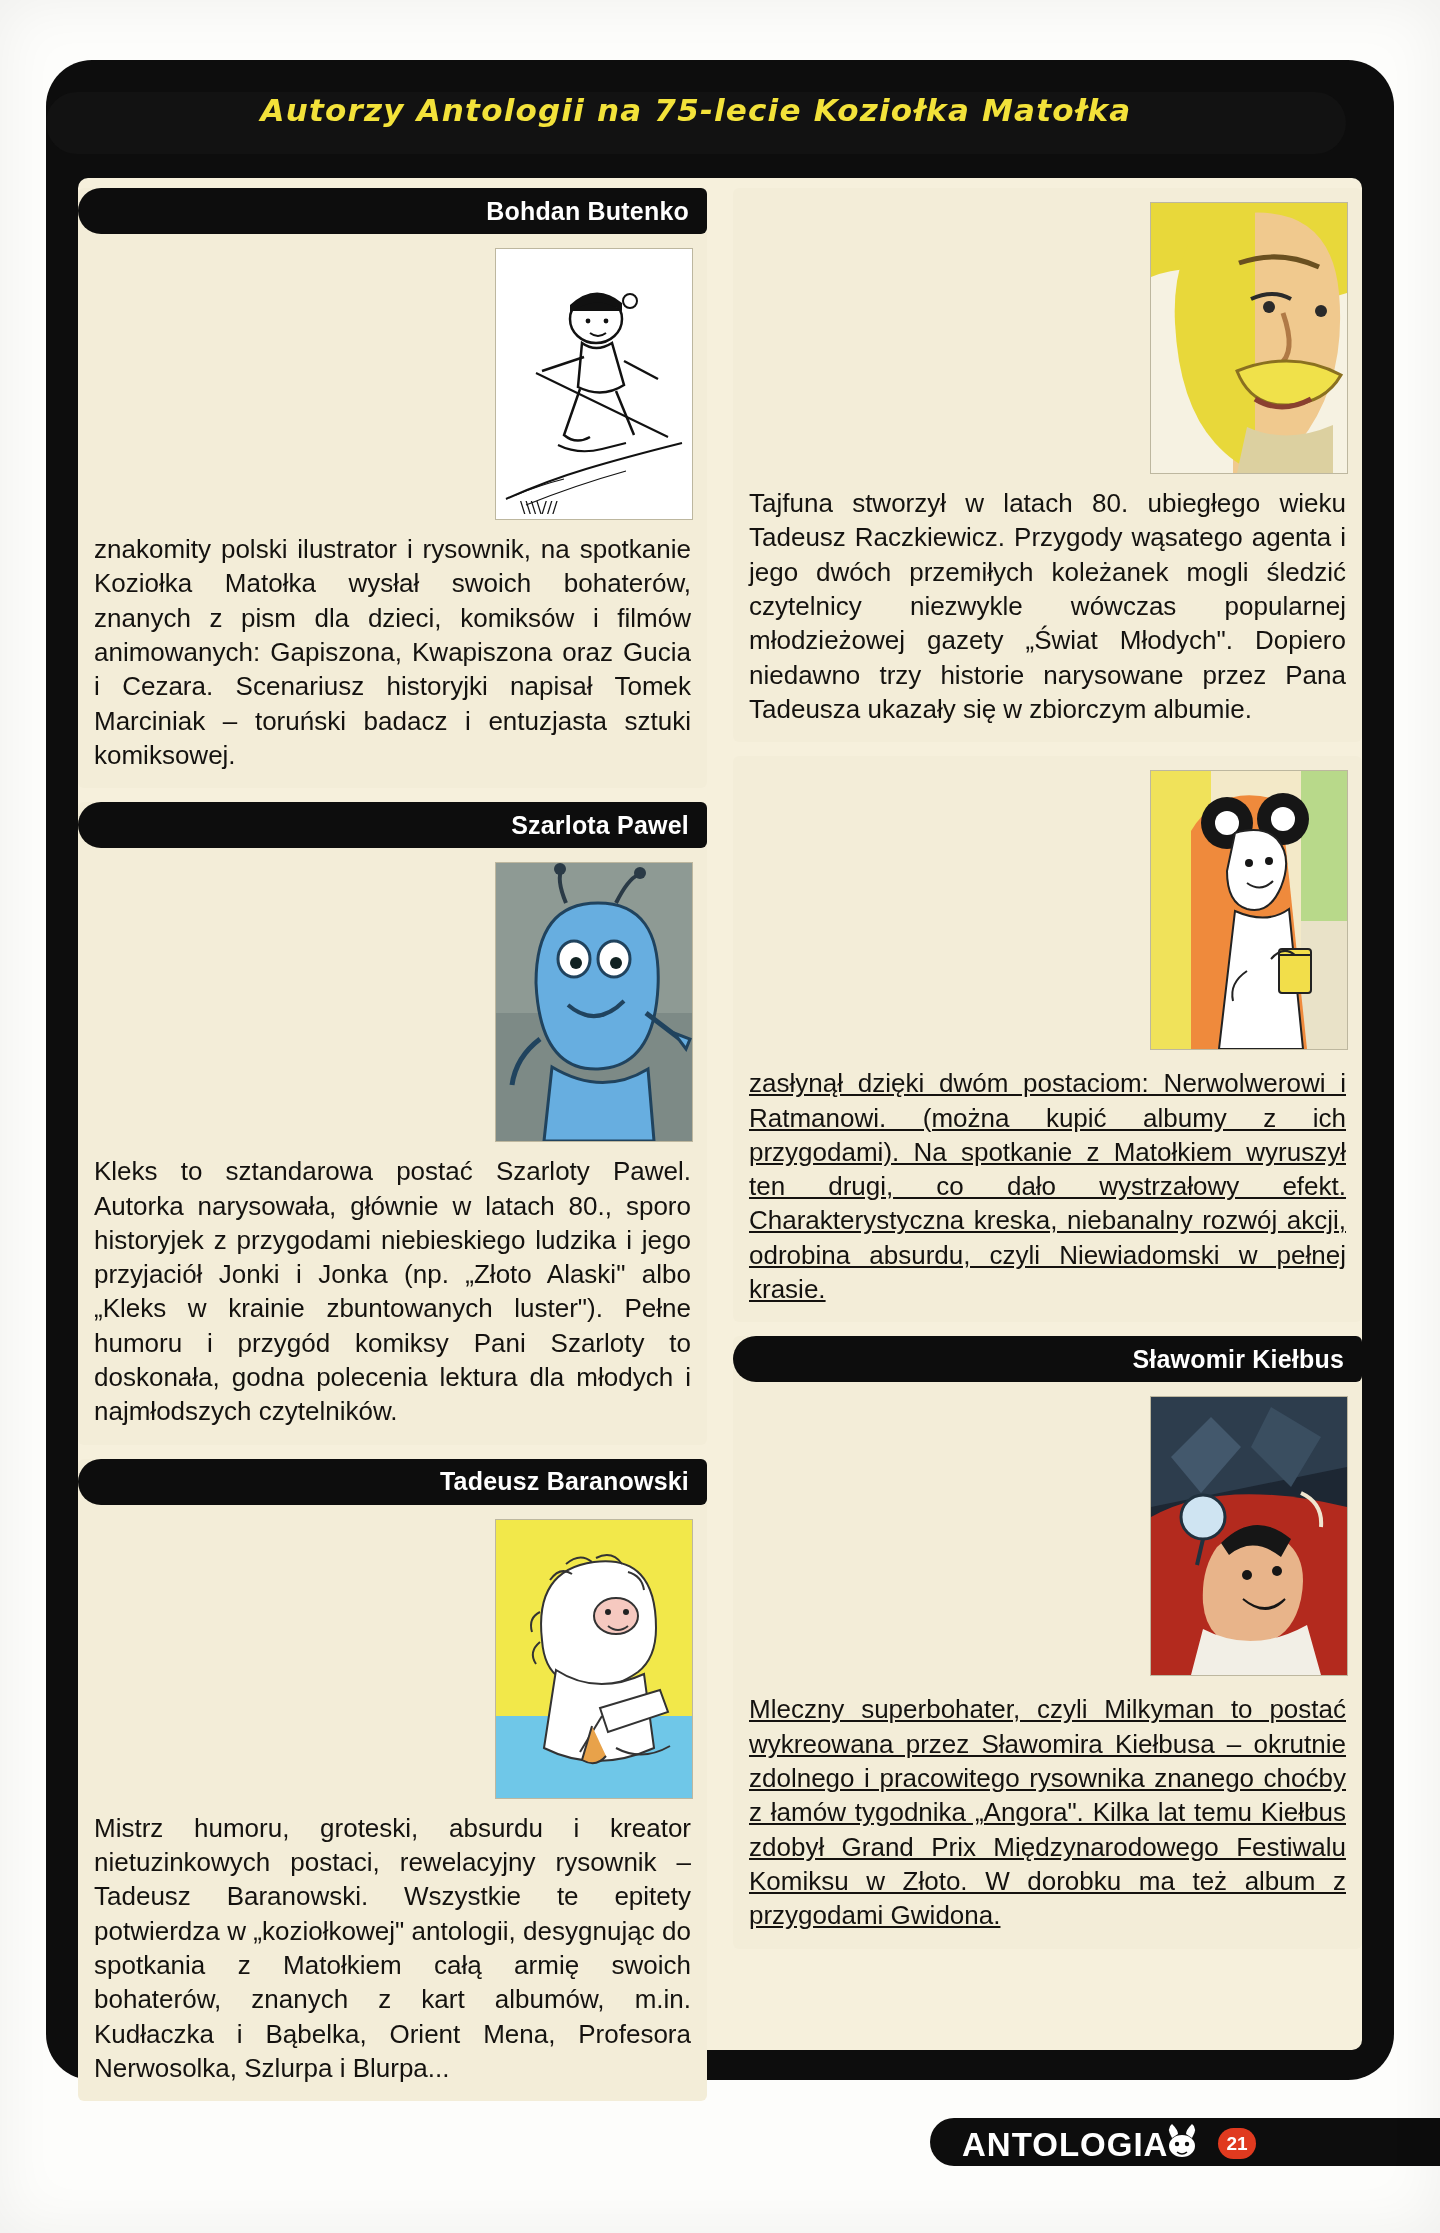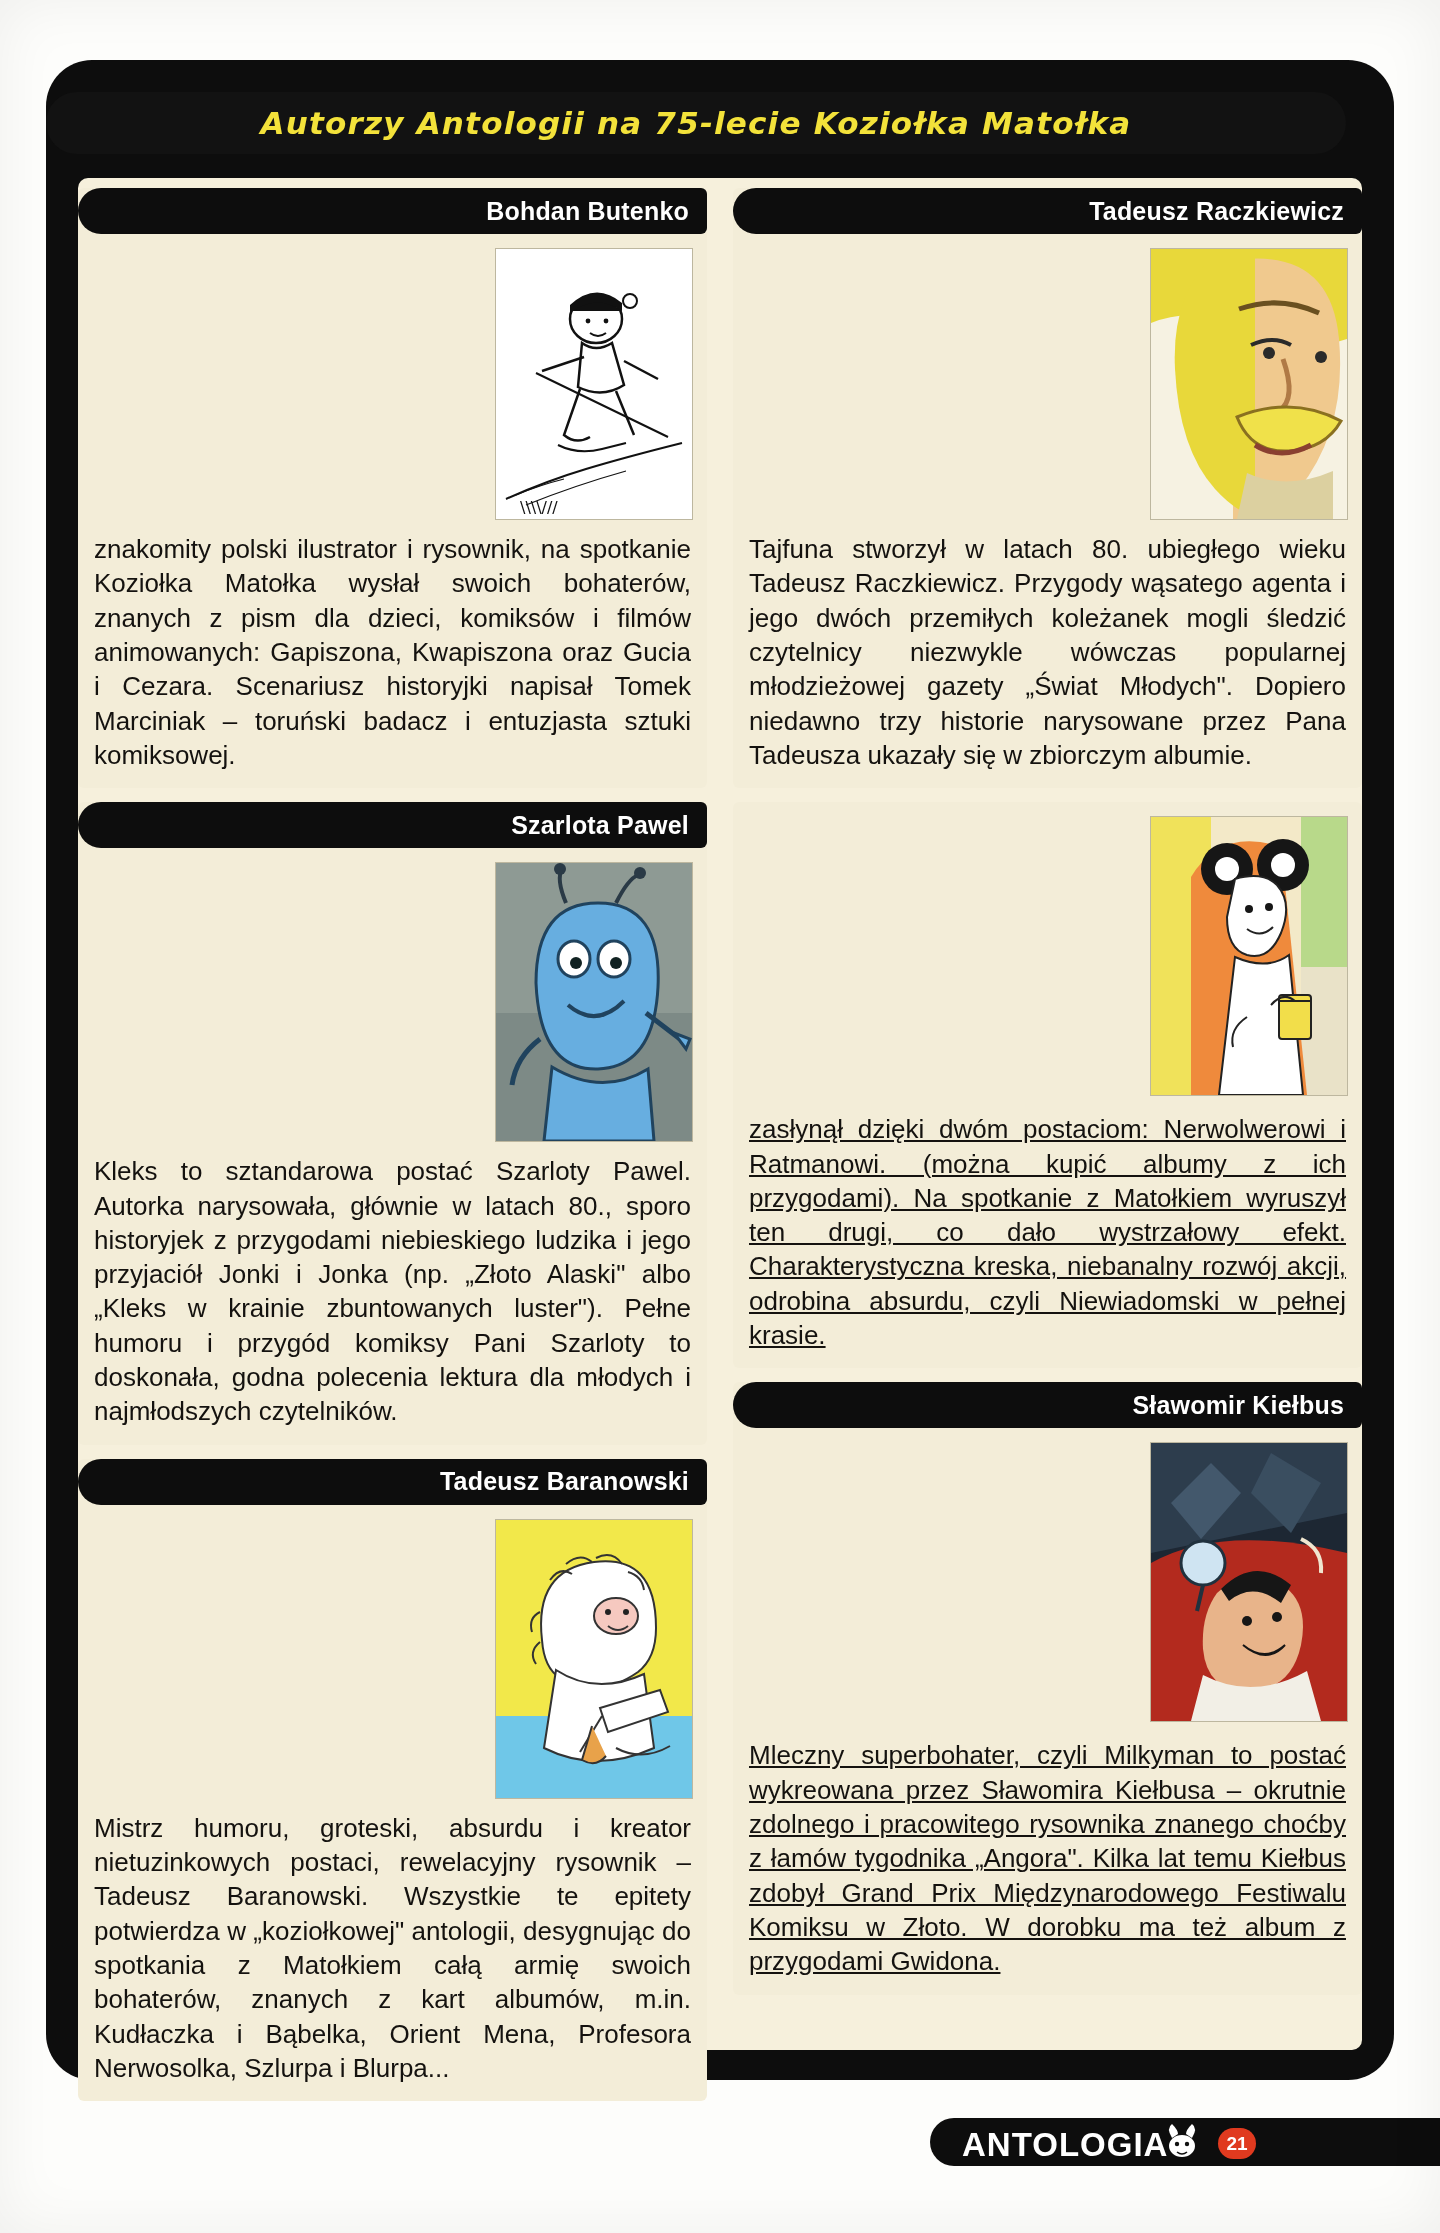--- a/index.html
+++ b/index.html
@@ -30,21 +30,21 @@
     background:#f6f0dc;
     border-radius:10px;
   }
   
   .title-bar{
     position:absolute;
     left:46px;top:92px;
     width:1300px;height:62px;
     background:#121212;
     border-radius:31px;
-    display:flex;align-items:center;justify-content:center;
+    display:flex;justify-content:center;
   }
   .title-bar .t{
     color:#f3e23a;
     font-family:"DejaVu Sans", sans-serif;
     font-weight:bold;
     font-style:italic;
     font-size:31px;
     letter-spacing:1.2px;
     white-space:nowrap;
   }
@@ -245,23 +245,20 @@
           </div>
         </div>
         <div class="body-txt">Mistrz humoru, groteski, absurdu i kreator nietuzinkowych postaci, rewelacyjny rysownik – Tadeusz Baranowski. Wszystkie te epitety potwierdza w „koziołkowej" antologii, desygnując do spotkania z Matołkiem całą armię swoich bohaterów, znanych z kart albumów, m.in. Kudłaczka i Bąbelka, Orient Mena, Profesora Nerwosolka, Szlurpa i Blurpa...</div>
       </div>
 
     </div>
 
     <div class="col">
 
       <div class="card">
-        <div class="hdr round-left">
-          <span class="name">Tadeusz Raczkiewicz</span>
-        </div>
         <div class="art-wrap right">
           <div class="art">
             <svg class="ill" viewBox="0 0 196 270">
               <rect width="196" height="270" fill="#f6f2e2"></rect>
               <path d="M0 0 h196 v90 q-60 20 -110 -10 q-40 -24 -86 -6z" fill="#e8d83a"></path>
               <path d="M96 10 q84 -6 92 80 q8 90 -40 150 q-30 36 -66 30 l0 -260z" fill="#f0c98e"></path>
               <path d="M70 0 q-50 40 -46 120 q4 80 40 120 q20 22 40 28 l0 -268z" fill="#e8d83a"></path>
               <path d="M88 60 q40 -14 80 4" stroke="#6a5020" stroke-width="5" fill="none"></path>
               <path d="M100 96 q22 -10 40 0" stroke="#2a2a2a" stroke-width="4" fill="none"></path>
               <circle cx="118" cy="104" r="6" fill="#2a2a2a"></circle>

